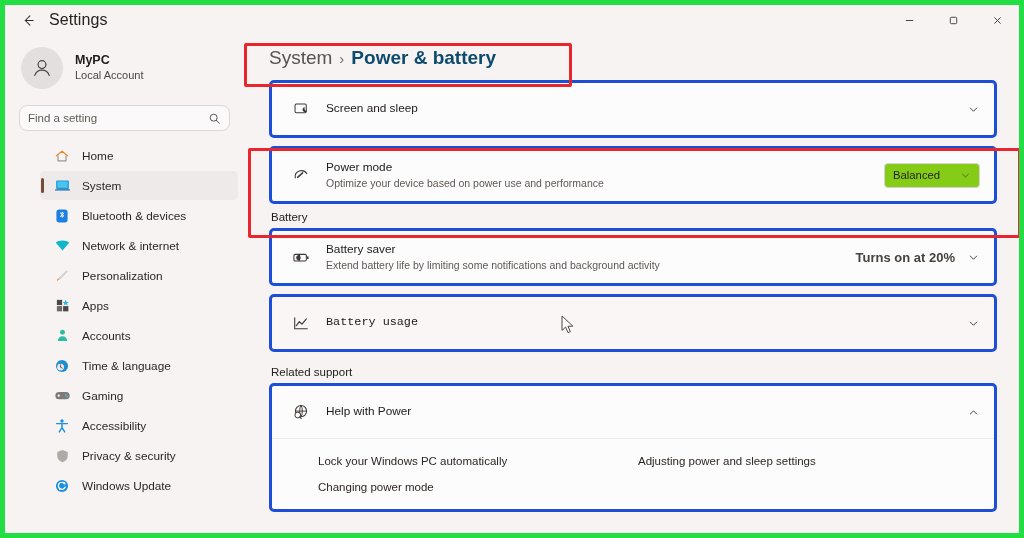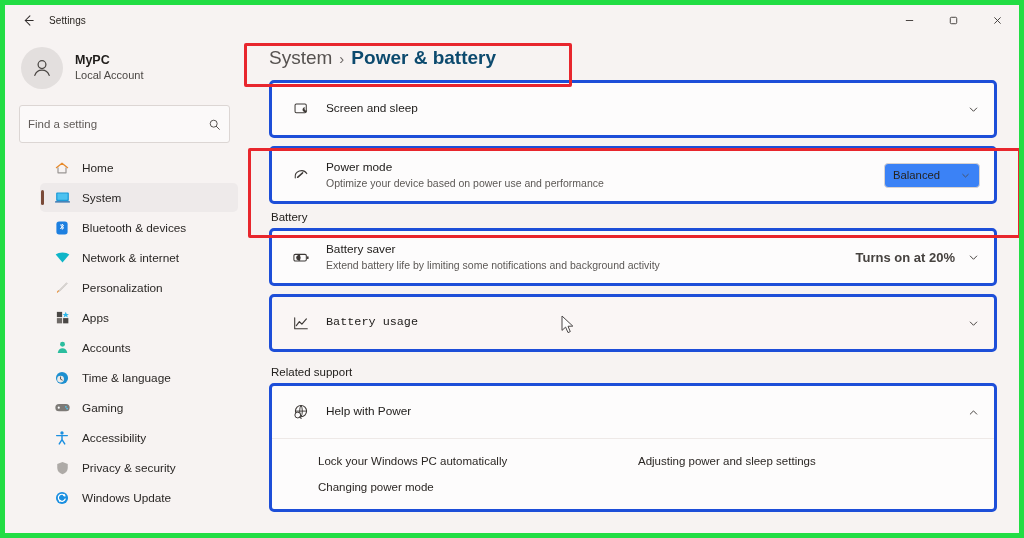--- a/index.html
+++ b/index.html
@@ -45,21 +45,21 @@
     width: 30px;
     height: 24px;
     margin-left: 8px;
     display: flex;
     align-items: center;
     justify-content: center;
     color: #2f2b2a;
     border-radius: 4px;
   }
   .title-text {
-    font-size: 10px;
+    font-size: 16px;
     color: #27231f;
     margin-left: 6px;
     letter-spacing: .1px;
   }
   .wincontrols {
     position: absolute;
     right: 0;
     top: 0;
     height: 30px;
     display: flex;
@@ -107,24 +107,24 @@
     justify-content: center;
     color: #4a4643;
     flex: 0 0 42px;
   }
   .acct-txt { margin-left: 12px; line-height: 1.25; }
   .acct-name { font-size: 12.5px; font-weight: bold; color: #1f1c1a; }
   .acct-sub { font-size: 11px; color: #4b4744; margin-top: 1px; }
 
   .searchbox {
     margin: 6px 14px 8px 14px;
-    height: 38px;
+    height: 26px;
     background: #fbf9f9;
     border: 1px solid #dcd6d4;
-    border-radius: 3px;
+    border-radius: 8px;
     display: flex;
     align-items: center;
     padding: 0 8px;
     box-sizing: border-box;
   }
   .searchbox input {
     border: 0;
     outline: 0;
     background: transparent;
     flex: 1 1 auto;
@@ -242,21 +242,21 @@
     align-items: center;
     gap: 12px;
     flex: 0 0 auto;
   }
   .row-status { font-size: 13px; color: #46423f; white-space: nowrap; font-weight: bold; }
   .chev { color: #3c3835; display: flex; align-items: center; }
 
   .combo {
     height: 25px;
     min-width: 96px;
-    background: #3b82f6;
+    background: #84cc16;
     border: 1px solid #d8d2d0;
     border-radius: 4px;
     display: flex;
     align-items: center;
     justify-content: space-between;
     padding: 0 8px;
     box-sizing: border-box;
     gap: 10px;
   }
   .combo-val { font-size: 11.3px; color: #26231f; }

